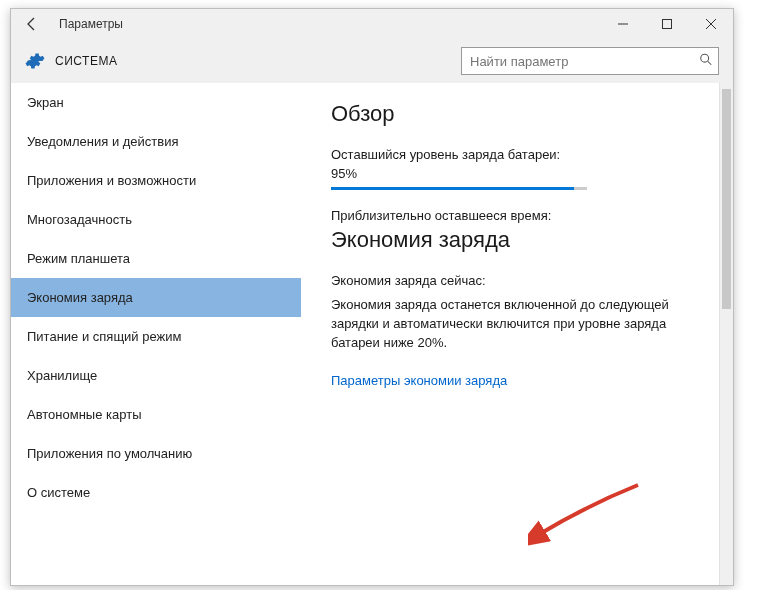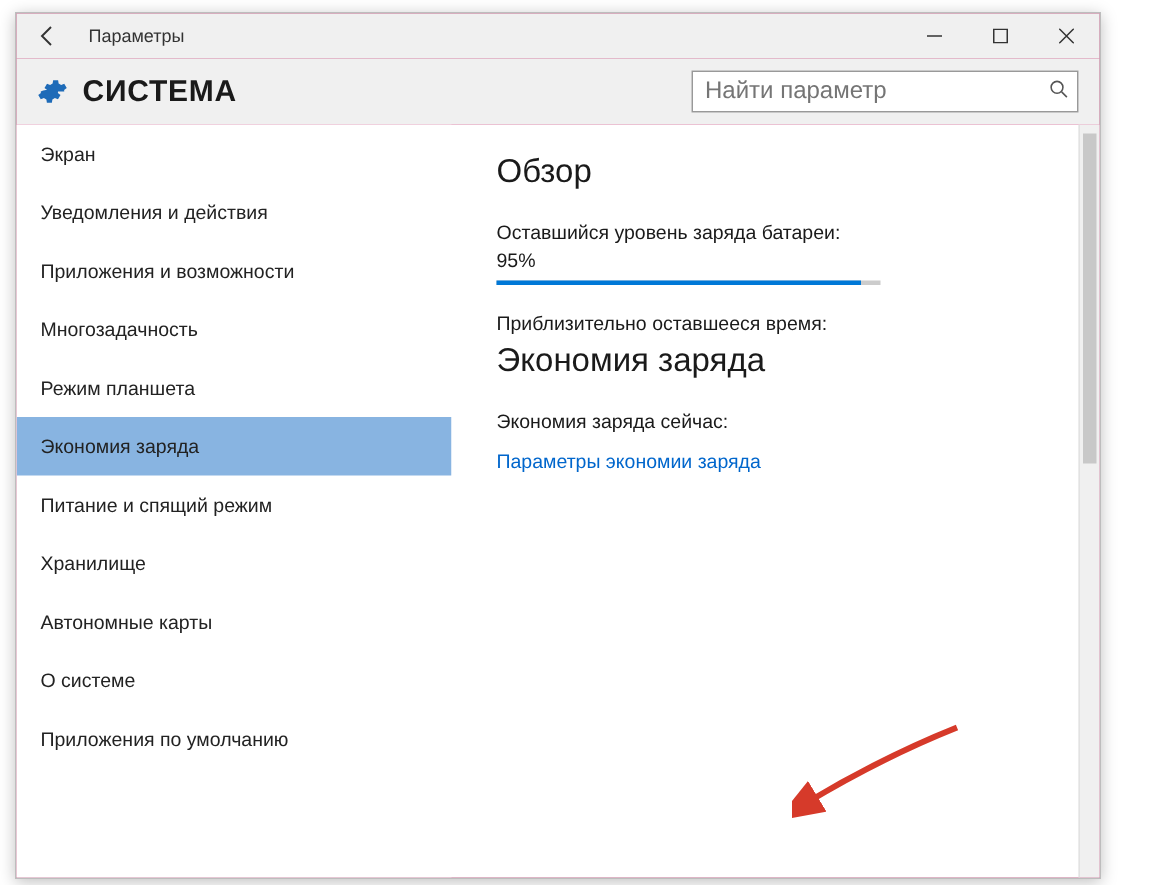--- a/index.html
+++ b/index.html
@@ -47,33 +47,33 @@
     align-items: center;
     padding: 0 14px;
     background: #f0f0f0;
   }
   .gear {
     width: 20px; height: 20px;
     color: #1e6bb8;
     margin-right: 10px;
   }
   .page-title {
-    font-size: 20px;
-    font-weight: 700;
+    font-size: 12px;
+    font-weight: 400;
     letter-spacing: 0.5px;
   }
   .search-wrap {
     margin-left: auto;
     position: relative;
   }
   .search-input {
     width: 258px; height: 28px;
     border: 1px solid #999;
     padding: 0 28px 0 8px;
-    font-size: 16px;
+    font-size: 13px;
     background: #fff;
     outline: none;
   }
   .search-icon {
     position: absolute; right: 6px; top: 50%; transform: translateY(-50%);
     font-size: 14px; color: #555;
   }
   .body {
     flex: 1;
     display: flex;
@@ -197,42 +197,43 @@
     <div class="sidebar" id="sidebar">
         <div class="side-item">Экран</div>
         <div class="side-item">Уведомления и действия</div>
         <div class="side-item">Приложения и возможности</div>
         <div class="side-item">Многозадачность</div>
         <div class="side-item">Режим планшета</div>
         <div class="side-item selected">Экономия заряда</div>
         <div class="side-item">Питание и спящий режим</div>
         <div class="side-item">Хранилище</div>
         <div class="side-item">Автономные карты</div>
+        <div class="side-item">Приложения по умолчанию</div>
         <div class="side-item">О системе</div>
-        <div class="side-item">Приложения по умолчанию</div>
       </div>
 
     <div class="content">
       <h2 class="section">Обзор</h2>
 
       <div class="label-txt">Оставшийся уровень заряда батареи:</div>
       <div class="pct">95%</div>
       <div class="progress">
         <div class="fill" id="prog-fill" style="width: 95%;"></div>
       </div>
 
       <div class="label-txt">Приблизительно оставшееся время:</div>
 
 
       <h2 class="section">Экономия заряда</h2>
 
 
       <div class="label-txt" style="margin-bottom:8px">Экономия заряда сейчас:</div>
 
 
+      <div class="body-text">Экономия заряда останется включенной до следующей зарядки и автоматически включится при уровне заряда батареи ниже 20%.</div>
 
       <a class="link spacer-link">Параметры экономии заряда</a>
 
       <div class="scrollbar-fake">
         <div class="scroll-thumb"></div>
       </div>
     </div>
   </div>
 </div>
 

